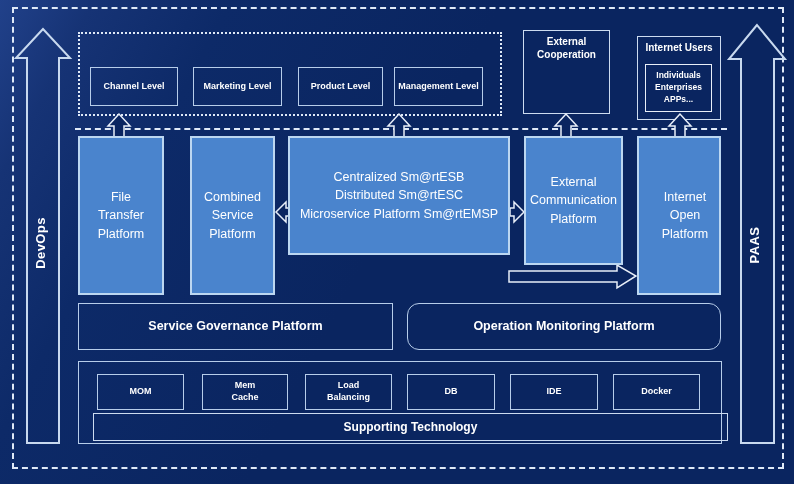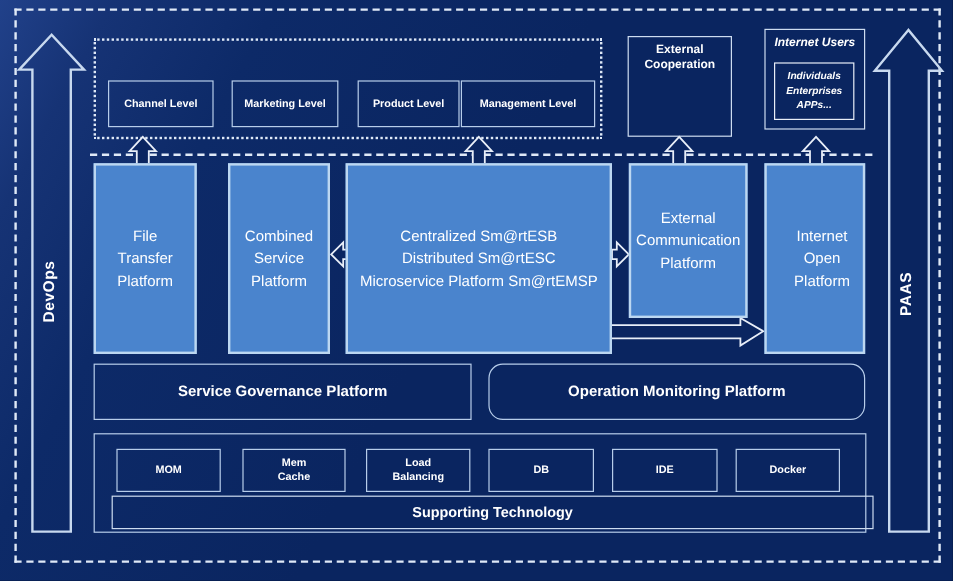--- a/index.html
+++ b/index.html
@@ -50,21 +50,21 @@
 <div class="canvas">
 
   <div class="abs dashed-frame" style="left:12px;top:7px;width:772px;height:462px;"></div>
   <div class="abs dotted-frame" style="left:78px;top:32px;width:424px;height:84px;"></div>
   <div class="abs sep" style="left:75px;top:128px;width:652px;"></div>
 
   <div class="abs io-box" style="left:523px;top:30px;width:87px;height:84px;">
     <div class="io-title">External Cooperation</div>
   </div>
 
-  <div class="abs io-box" style="left:637px;top:24px;width:84px;height:84px;font-style:italic;">
+  <div class="abs io-box" style="left:637px;top:36px;width:84px;height:84px;">
     <div class="io-title">Internet Users</div>
     <div class="io-inner" style="left:7px;top:27px;width:67px;height:48px;">
       <div>Individuals</div>
       <div>Enterprises</div>
       <div>APPs...</div>
     </div>
   </div>
 
   <svg class="arrow-layer" width="794" height="484" viewBox="0 0 794 484">
     <polygon points="43,29 16,58 27,58 27,443 59,443 59,58 70,58" fill="none" stroke="#c8d9ef" stroke-width="2"></polygon>
@@ -80,35 +80,35 @@
 
   <div class="abs dark-box level" style="left:90px;top:67px;width:88px;height:39px;">
     <span>Channel Level</span>
   </div>
   <div class="abs dark-box level" style="left:193px;top:67px;width:89px;height:39px;">
     <span>Marketing Level</span>
   </div>
   <div class="abs dark-box level" style="left:298px;top:67px;width:85px;height:39px;">
     <span>Product Level</span>
   </div>
-  <div class="abs dark-box level" style="left:384px;top:67px;width:112px;height:39px;">
+  <div class="abs dark-box level" style="left:394px;top:67px;width:89px;height:39px;">
     <span>Management Level</span>
   </div>
 
   <div class="abs lite-box" style="left:78px;top:136px;width:86px;height:159px;">
     <div>File</div>
     <div>Transfer</div>
     <div>Platform</div>
   </div>
   <div class="abs lite-box" style="left:190px;top:136px;width:85px;height:159px;">
     <div>Combined</div>
     <div>Service</div>
     <div>Platform</div>
   </div>
-  <div class="abs lite-box" style="left:288px;top:136px;width:222px;height:159px;">
+  <div class="abs lite-box" style="left:288px;top:136px;width:222px;height:119px;">
     <div>Centralized Sm@rtESB</div>
     <div>Distributed Sm@rtESC</div>
     <div>Microservice Platform Sm@rtEMSP</div>
   </div>
   <div class="abs lite-box" style="left:524px;top:136px;width:99px;height:129px;">
     <div>External</div>
     <div>Communication</div>
     <div>Platform</div>
   </div>
   <div class="abs lite-box" style="left:637px;top:136px;width:84px;height:159px;padding-left:12px;">

